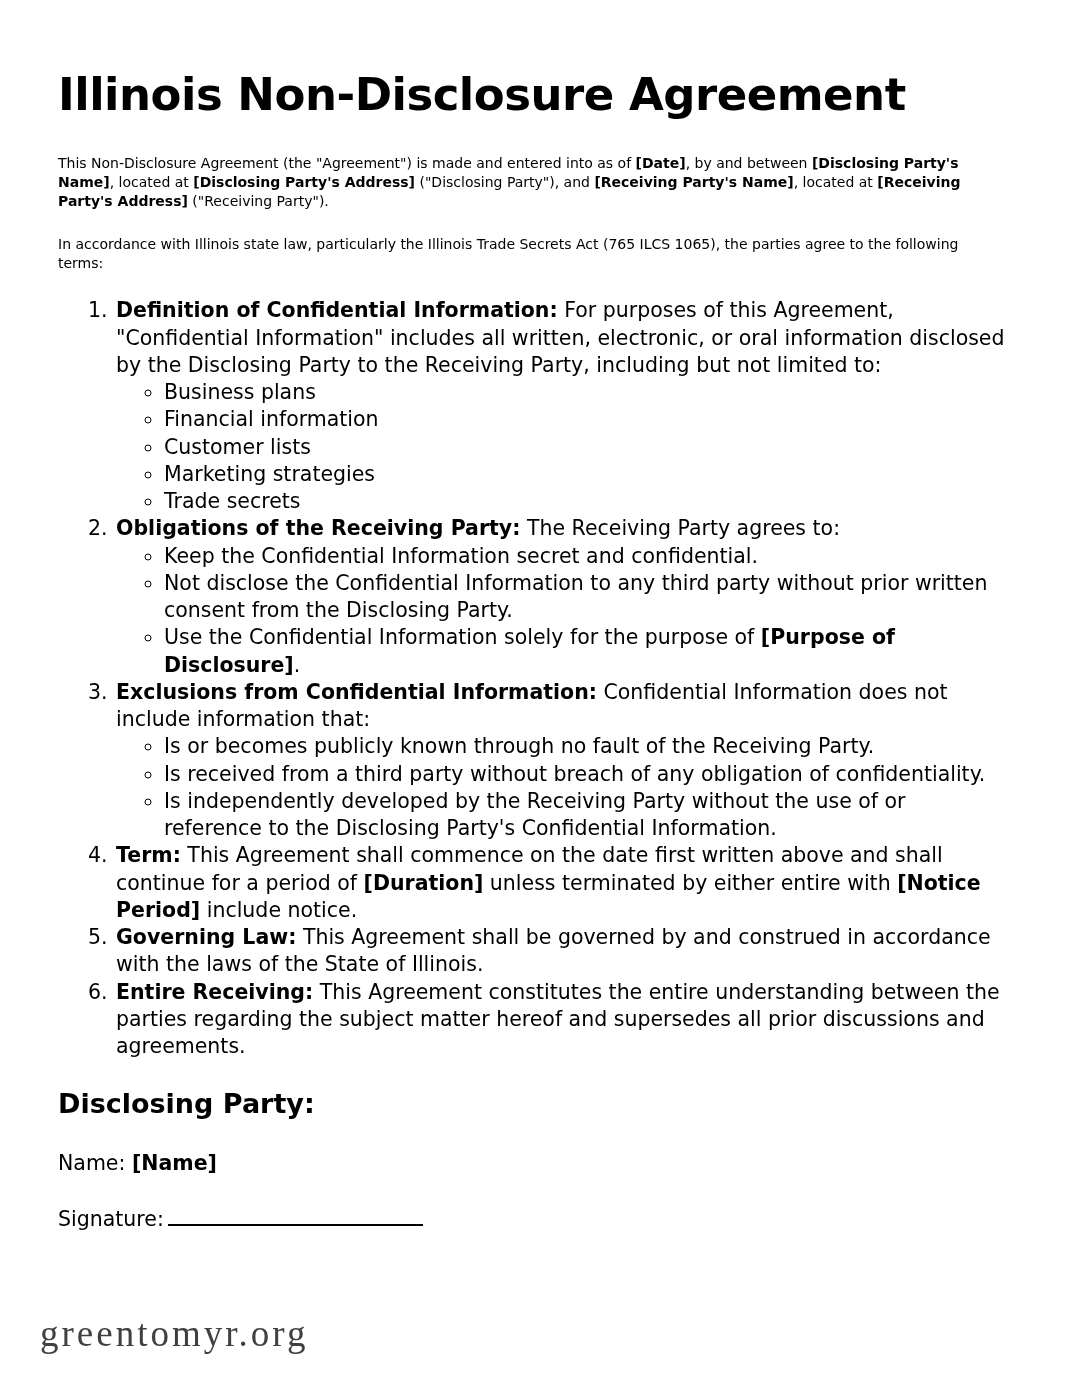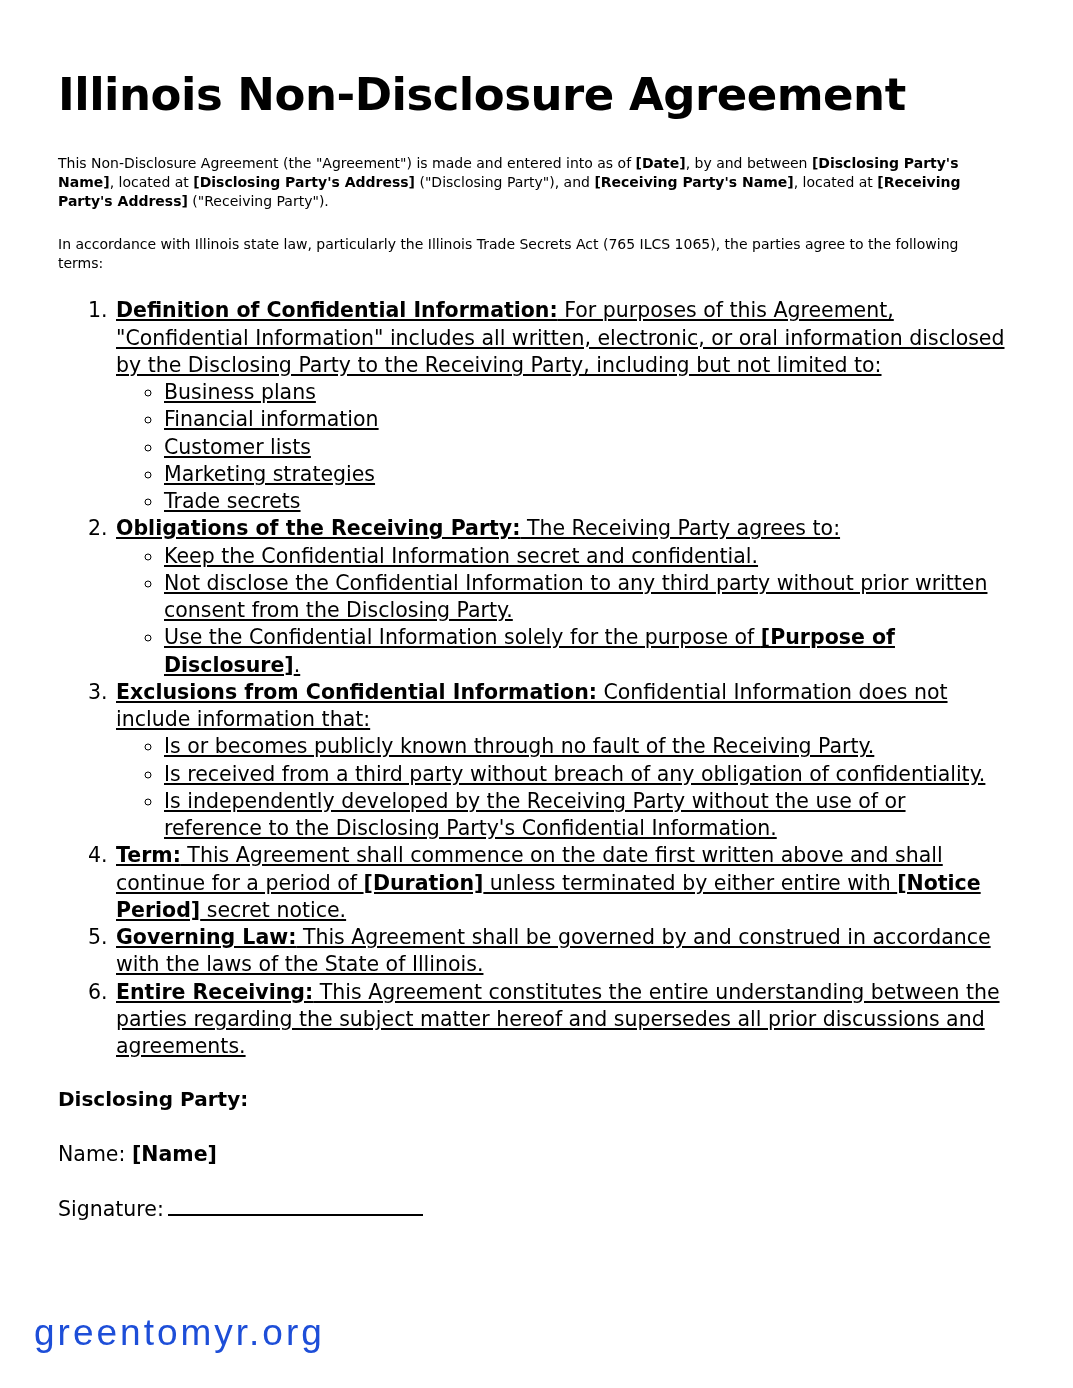--- a/index.html
+++ b/index.html
@@ -36,62 +36,61 @@
     line-height: 1.33;
     margin: 0 0 25px 0;
     max-width: 952px;
   }
   ol.terms {
     margin: 0 0 26px 0;
     padding-left: 56px;
     font-size: 20.5px;
     line-height: 1.33;
     max-width: 952px;
-    text-decoration: underline;
   }
   ol.terms > li {
     margin: 0 0 0 0;
     padding-left: 2px;
   }
   ul.sublist {
     list-style-type: circle;
     margin: 0;
     padding-left: 48px;
   }
   ul.sublist > li {
     margin: 0;
   }
   b, strong { font-weight: bold; }
   p.sig-head {
-    font-size: 20px;
+    font-size: 27px;
     font-weight: bold;
     line-height: 1.33;
     margin: 0 0 28px 0;
   }
   p.sig-line {
     font-size: 20.5px;
     line-height: 1.33;
     margin: 0 0 28px 0;
     white-space: nowrap;
   }
   .sig-rule {
     display: inline-block;
     width: 255px;
     border-bottom: 2px solid #000;
     height: 0.72em;
     margin-left: 4px;
     vertical-align: baseline;
   }
   .watermark {
     position: absolute;
-    left: 34px;
+    left: 40px;
     top: 1312px;
-    font-family: Liberation Sans, sans-serif;
+    font-family: Liberation Serif, serif;
     font-size: 37px;
-    color: #1d4ed8;
+    color: #404040;
     letter-spacing: 3px;
     white-space: nowrap;
   }
 </style>
 </head>
 <body>
 
 <div class="page">
 
   <h1 class="doc-title">Illinois Non-Disclosure Agreement</h1>
@@ -125,21 +124,21 @@
     <li>
       <b>Exclusions from Confidential Information:</b><span> Confidential Information does not include information that:</span>
       <ul class="sublist">
         <li>Is or becomes publicly known through no fault of the Receiving Party.</li>
         <li>Is received from a third party without breach of any obligation of confidentiality.</li>
         <li>Is independently developed by the Receiving Party without the use of or reference to the Disclosing Party's Confidential Information.</li>
       </ul>
     </li>
 
     <li>
-      <b>Term:</b><span> This Agreement shall commence on the date first written above and shall continue for a period of </span><b>[Duration]</b><span> unless terminated by either entire with </span><b>[Notice Period]</b><span> secret notice.</span>
+      <b>Term:</b><span> This Agreement shall commence on the date first written above and shall continue for a period of </span><b>[Duration]</b><span> unless terminated by either entire with </span><b>[Notice Period]</b><span> include notice.</span>
     </li>
 
     <li>
       <b>Governing Law:</b><span> This Agreement shall be governed by and construed in accordance with the laws of the State of Illinois.</span>
     </li>
 
     <li>
       <b>Entire Receiving:</b><span> This Agreement constitutes the entire understanding between the parties regarding the subject matter hereof and supersedes all prior discussions and agreements.</span>
     </li>
 

